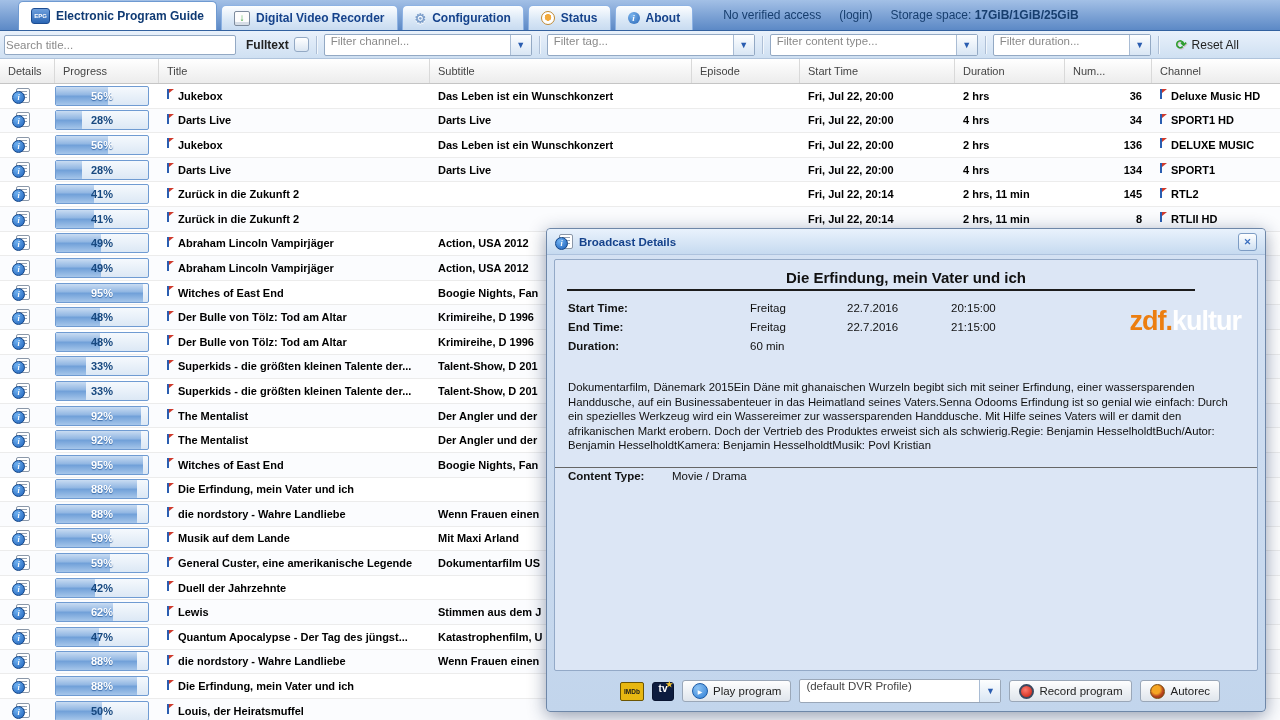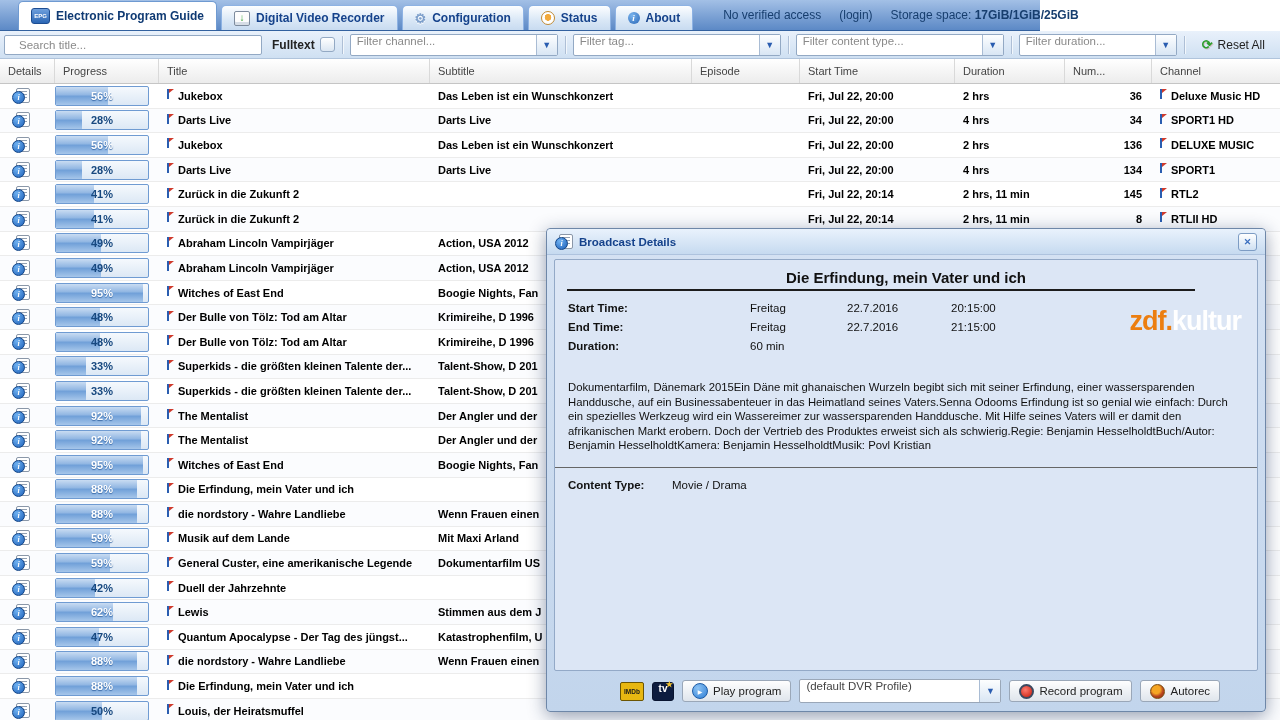--- a/index.html
+++ b/index.html
@@ -1,19 +1,19 @@
 <!DOCTYPE html>
 <html><head>
 <meta charset="utf-8">
 <style>
   html,body{margin:0;padding:0}
   body{width:1280px;height:720px;overflow:hidden;position:relative;
        font-family:"Liberation Sans",sans-serif;background:#fff;-webkit-font-smoothing:antialiased}
   
-  .topbar{position:absolute;left:0;top:0;width:1040px;height:30px;
+  .topbar{position:absolute;left:0;top:0;width:1280px;height:30px;
           background:linear-gradient(180deg,#a3c0e6 0%,#7ba1d4 55%,#5c89c6 100%);
           border-bottom:1px solid #33619f;display:flex;align-items:flex-end}
   .tabs{display:flex;align-items:flex-end;margin-left:18px;height:30px}
   .tab{display:flex;align-items:center;gap:6px;padding:0 12px;height:24px;margin-right:4px;
        background:linear-gradient(180deg,#fdfeff,#d9e7f6 60%,#c8dbf0);
        border:1px solid #8db2e3;border-bottom:none;border-radius:5px 5px 0 0;
        font-size:12px;font-weight:700;color:#15428b;cursor:pointer;white-space:nowrap}
   .tab.active{background:#fff;height:28px;border-color:#6f9ad1;color:#0f3a73}
   .hdrinfo{display:flex;align-items:center;height:30px;margin-left:26px;gap:18px;
            font-size:12px;color:#173e6e;white-space:nowrap}
@@ -28,21 +28,21 @@
   .cfg-ic{color:#7d9fcb;font-size:13px;line-height:13px;text-shadow:0 1px 0 #fff}
   .sts-ic{width:12px;height:12px;border-radius:50%;background:radial-gradient(circle at 50% 45%,#f2a93b 0 35%,#fff 40%);
           border:1px solid #c08a33}
   .abt-ic{width:12px;height:12px;border-radius:50%;background:radial-gradient(circle at 35% 30%,#79b4ee,#2a66b6);
           color:#fff;font:italic bold 9px/12px "Liberation Serif",serif;text-align:center}
   
   .filterbar{position:absolute;left:0;top:31px;width:1280px;height:27px;
              background:linear-gradient(180deg,#e9f1fb,#cfe0f2);
              border-bottom:1px solid #b0c4dc;display:flex;align-items:center;font-size:12px;color:#333}
   .finput{height:18px;border:1px solid #93a9c4;background:#fff;border-radius:2px;
-          font-family:inherit;font-size:11.5px;color:#333;padding:0 14px}
+          font-family:inherit;font-size:11.5px;color:#333;padding:0 1px}
   .finput::placeholder{color:#8a8a8a}
   .combo{height:20px;border:1px solid #93a9c4;background:#fff;border-radius:2px;
          display:flex;align-items:flex-start;cursor:pointer}
   .combo .ph{flex:1;padding:0 6px;font-size:11.5px;color:#8a8a8a;white-space:nowrap;overflow:hidden}
   .combo .btn{width:20px;height:100%;border-left:1px solid #a9bcd4;
               background:linear-gradient(180deg,#fdfeff,#d9e6f4);
               display:flex;align-items:center;justify-content:center;color:#2a5db0;font-size:9px;font-weight:700}
   .vsep{width:1px;height:18px;background:#aebfd6;margin:0 7px;box-shadow:1px 0 0 #f2f7fc}
   .fulltext{display:flex;align-items:center;gap:5px;margin-left:10px;font-weight:700;color:#222;font-size:12px}
   .chk{width:13px;height:13px;border:1px solid #93a9c4;border-radius:3px;
@@ -98,21 +98,21 @@
   .prog-underline{height:2px;background:#1c1c1c;margin:3px 62px 8px 12px}
   .zdf-logo{position:absolute;right:16px;top:48px;font-size:27px;font-weight:700;letter-spacing:-1px;line-height:1}
   .zdf-logo .z{color:#ec7e10}
   .zdf-logo .k{color:#fff}
   .inforow{display:flex;margin-left:13px;font-size:11.5px;line-height:19px}
   .inforow .lab{width:182px;font-weight:700}
   .inforow .day{width:97px}
   .inforow .date{width:104px}
   .desc{margin:24px 13px 0 13px;font-size:11.3px;line-height:14.6px;color:#101010}
   .dlg-sep{border-top:1px solid #666;margin:14px 0 0 0}
-  .ctrow{display:flex;margin:11px 0 0 13px;font-size:11.5px}
+  .ctrow{display:flex;margin:2px 0 0 13px;font-size:11.5px}
   .ctrow .lab{width:104px;font-weight:700}
   .dlg-footer{position:absolute;left:7px;right:7px;bottom:6px;height:28px;display:flex;align-items:center;gap:8px;
               padding-left:66px}
   .imdb-ic{width:22px;height:17px;background:#e8b711;border:1px solid #6b5503;border-radius:2px;
            color:#1a1a1a;font-size:6.5px;font-weight:700;display:flex;align-items:center;justify-content:center;cursor:pointer}
   .tv-ic{position:relative;width:20px;height:17px;background:#0d1c3f;border:1px solid #091430;border-radius:3px;
          color:#fff;font-size:10px;font-weight:700;display:flex;align-items:flex-start;justify-content:center;cursor:pointer}
   .tv-ic .star{position:absolute;right:0px;top:-3px;color:#f4c430;font-size:8px}
   .fbtn{display:flex;align-items:center;gap:5px;height:22px;padding:0 9px;cursor:pointer;
         border:1px solid #9aa7b8;border-radius:3px;background:linear-gradient(180deg,#fefefe,#dfe5ec);

